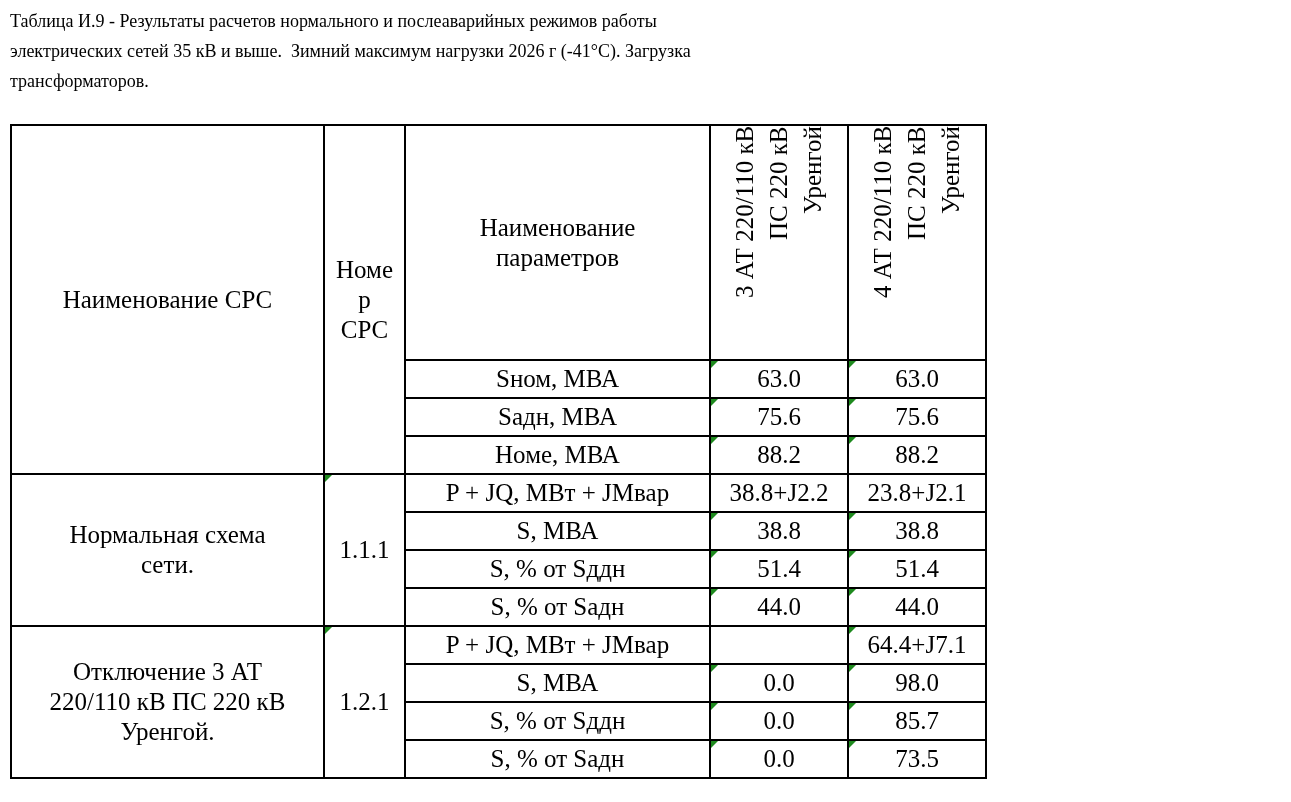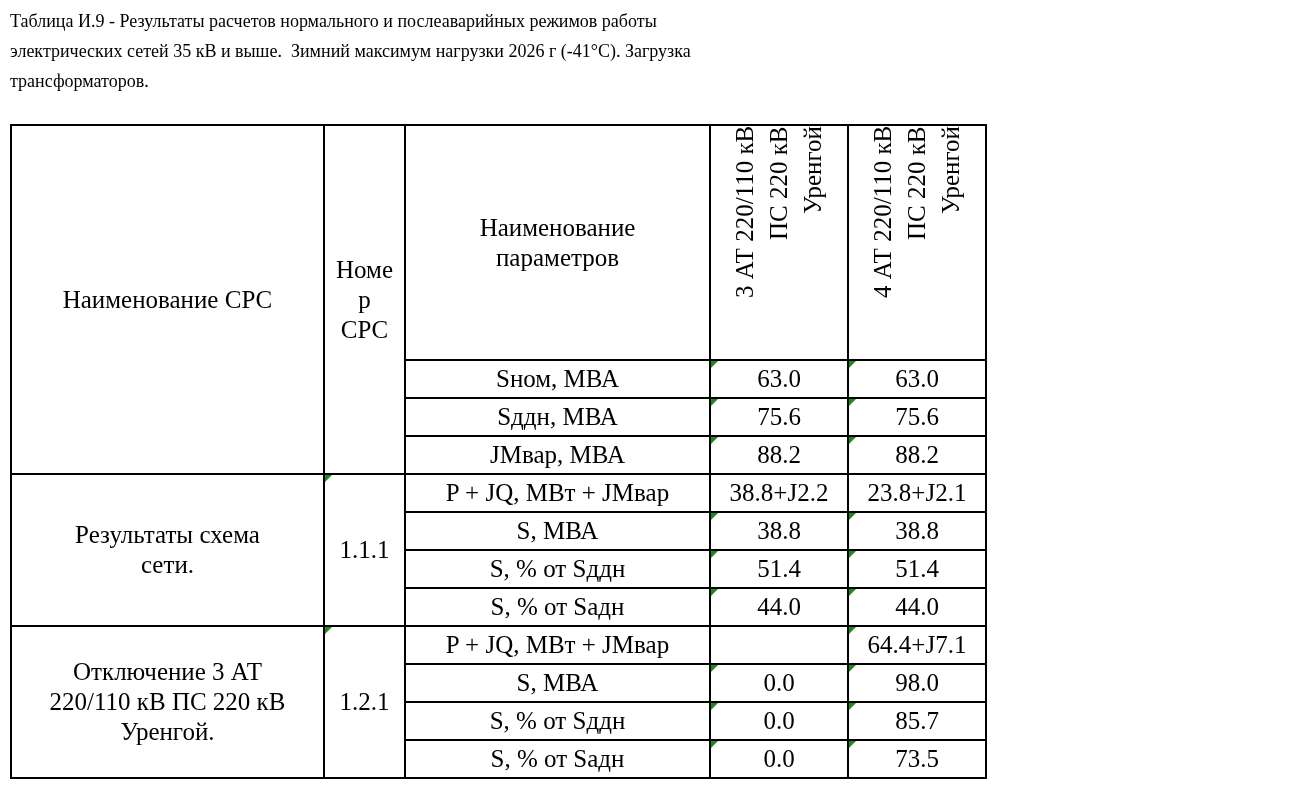--- a/index.html
+++ b/index.html
@@ -106,32 +106,32 @@
 Уренгой</span>
     </td>
   </tr>
 
   <tr class="row">
     <td>Sном, МВА</td>
     <td class="tri">63.0</td>
     <td class="tri">63.0</td>
   </tr>
   <tr class="row">
-    <td>Sддн, МВА</td>
+    <td>Sадн, МВА</td>
     <td class="tri">75.6</td>
     <td class="tri">75.6</td>
   </tr>
   <tr class="row">
-    <td>JМвар, МВА</td>
+    <td>Номе, МВА</td>
     <td class="tri">88.2</td>
     <td class="tri">88.2</td>
   </tr>
 
   <tr class="row">
-    <td rowspan="4" class="name-cell">Результаты схема
+    <td rowspan="4" class="name-cell">Нормальная схема
 сети.</td>
     <td rowspan="4" class="tri">1.1.1</td>
     <td>P + JQ, МВт + JМвар</td>
     <td>38.8+J2.2</td>
     <td>23.8+J2.1</td>
   </tr>
   <tr class="row">
     <td>S, МВА</td>
     <td class="tri">38.8</td>
     <td class="tri">38.8</td>

